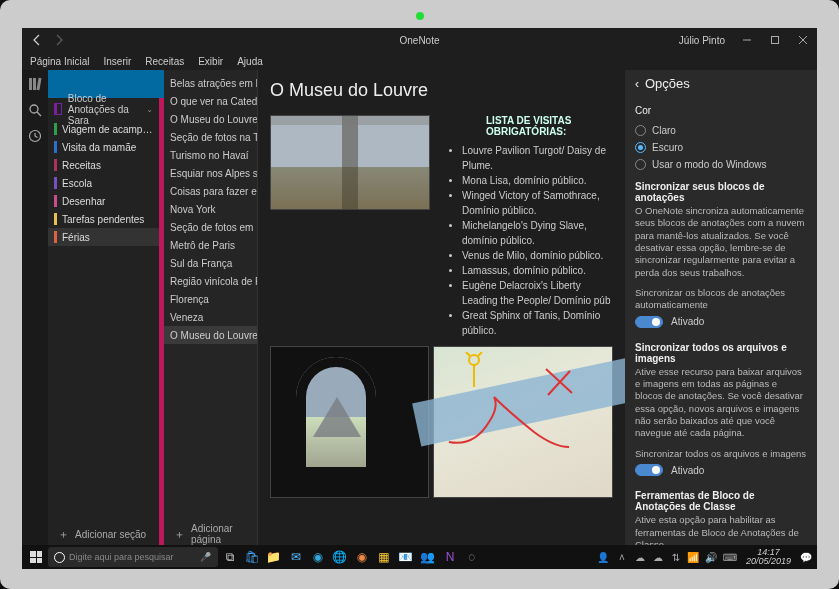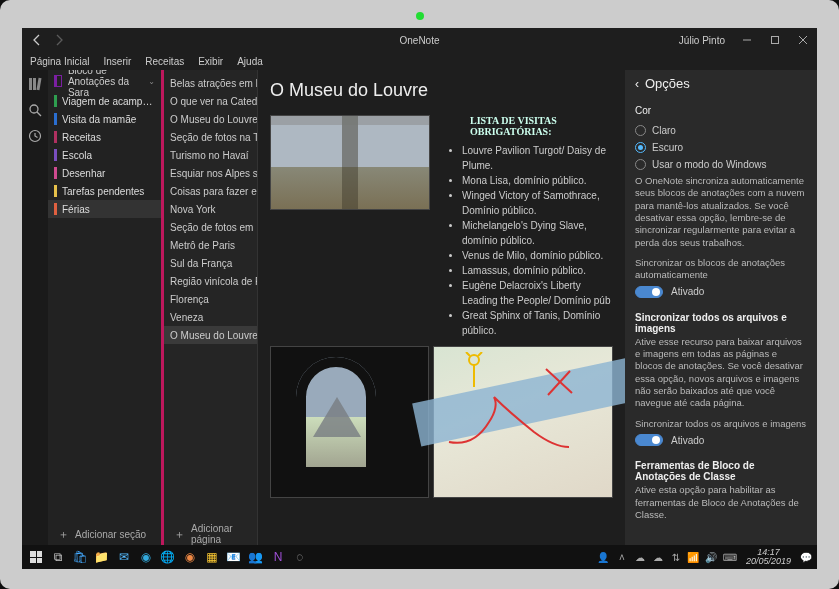--- a/index.html
+++ b/index.html
@@ -13,21 +13,21 @@
 .navarrow.disabled { opacity:.35; }
 .tb-title { position:absolute; left:50%; transform:translateX(-50%); font-size:10px; color:#ccc; }
 .tb-right { margin-left:auto; display:flex; align-items:center; }
 .username { font-size:10px; color:#ccc; margin-right:8px; }
 .winbtn { width:28px; height:24px; display:flex; align-items:center; justify-content:center; cursor:pointer; color:#aaa; }
 .ribbon { height:18px; display:flex; align-items:center; gap:14px; padding-left:8px; font-size:10px; color:#ccc; background:#1e1e1e; }
 .ribbon span { cursor:pointer; }
 .content { flex:1; display:flex; overflow:hidden; }
 .rail { width:26px; background:#1a1a1a; display:flex; flex-direction:column; align-items:center; padding-top:6px; gap:10px; }
 .railicon { width:16px; height:16px; display:flex; align-items:center; justify-content:center; color:#aaa; cursor:pointer; }
-.sections { width:116px; background:#222; border-right:3px solid #be185d; display:flex; flex-direction:column; }
+.sections { width:116px; background:#222; border-right:5px solid #be185d; display:flex; flex-direction:column;margin-top:28px; }
 .nbpicker { height:22px; display:flex; align-items:center; padding:0 6px; gap:6px; cursor:pointer; font-size:10px; color:#ccc; }
 .nbicon { width:12px; height:12px; background:linear-gradient(90deg,#7b1fa2 30%,#222 30%); border:1px solid #7b1fa2; }
 .chev { font-size:8px; color:#888; }
 .seclist { flex:1; overflow:auto; }
 .secitem { height:18px; display:flex; align-items:center; padding-left:6px; gap:5px; font-size:10px; cursor:pointer; white-space:nowrap; overflow:hidden; }
 .secitem.sel { background:#333; }
 .bar { width:3px; height:12px; }
 .addbtn { height:22px; display:flex; align-items:center; padding-left:10px; gap:6px; font-size:10px; color:#aaa; cursor:pointer; }
 .plusicon { font-size:11px; }
 .pages { width:94px; background:#252525; border-right:1px solid #333; display:flex; flex-direction:column; }
@@ -35,21 +35,21 @@
 .pageitem { height:18px; display:flex; align-items:center; padding-left:6px; font-size:10px; cursor:pointer; white-space:nowrap; overflow:hidden; color:#ccc; }
 .pageitem.sel { background:#3a3a3a; }
 .canvas { flex:1; background:#1e1e1e; padding:10px 12px; overflow:auto; color:#ddd; }
 .pagetitle { font-size:18px; font-weight:300; color:#eee; margin-bottom:14px; }
 .row1 { display:flex; gap:10px; margin-bottom:8px; }
 .img1 { width:160px; height:95px; background:linear-gradient(#aeb8c2 0%,#aeb8c2 55%,#887 55%,#7a7055 100%); position:relative; border:1px solid #444; }
 .img1::before { content:""; position:absolute; inset:0; background:
  linear-gradient(90deg, transparent 45%, rgba(60,55,40,.9) 45%, rgba(60,55,40,.9) 55%, transparent 55%),
  linear-gradient(#8a8a8a 0 10%, transparent 10%); opacity:.5; }
 .listcol { flex:1; font-size:10px; }
-.listhdr { font-weight:bold; margin-bottom:6px; color:#cfe; margin-left:30px;font-family:Liberation Serif, serif; }
+.listhdr { font-weight:bold; margin-bottom:6px; color:#cfe; margin-left:46px; }
 ul.visit { list-style:disc; padding-left:22px; }
 ul.visit li { line-height:1.5; color:#ccc; }
 .row2 { display:flex; gap:4px; }
 .img2,.img3 { height:152px; border:1px solid #444; }
 .img2 { width:160px; background:#111; position:relative; }
 .arch { position:absolute; left:25px; top:10px; width:80px; height:120px; background:linear-gradient(#9ab 0%,#9ab 50%,#cdb 50%,#998 100%); border-radius:40px 40px 0 0; box-shadow:inset 0 0 0 10px #111; }
 .pyr { position:absolute; left:42px; top:50px; width:0; height:0; border-left:24px solid transparent; border-right:24px solid transparent; border-bottom:40px solid rgba(120,125,130,.8); }
 .img3 { width:182px; background:linear-gradient(160deg,#d8e4d2 0%,#e8e8d8 40%,#e0d8c8 100%); position:relative; }
 .river { position:absolute; left:-20px; top:30px; width:250px; height:44px; background:rgba(140,180,210,.8); transform:rotate(-12deg); }
 .draw-red { position:absolute; stroke:#d33; stroke-width:2; fill:none; }
@@ -272,20 +272,21 @@
           </div>
  <div class="radio">
             <div class="rdot on"></div>
             <span>Escuro</span>
           </div>
  <div class="radio">
             <div class="rdot"></div>
             <span>Usar o modo do Windows</span>
           </div>
 
+ <div class="subhdr">Sincronizar seus blocos de anotações</div>
  <div class="desc">O OneNote sincroniza automaticamente seus blocos de anotações com a nuvem para mantê-los atualizados. Se você desativar essa opção, lembre-se de sincronizar regularmente para evitar a perda dos seus trabalhos.</div>
  <div class="desc" style="margin-top:8px">Sincronizar os blocos de anotações automaticamente</div>
  <div class="switchrow">
   <div class="switch on">
               <div class="knob"></div>
             </div>
   <span>Ativado</span>
  </div>
 
  <div class="subhdr">Sincronizar todos os arquivos e imagens</div>
@@ -307,20 +308,25 @@
 
 <div class="taskbar">
  <div class="startbtn">
           <div class="wingrid">
             <div></div>
             <div></div>
             <div></div>
             <div></div>
           </div>
         </div>
+ <div class="search">
+  <div class="cortana"></div>
+  <span>Digite aqui para pesquisar</span>
+  <span class="mic">🎤</span>
+ </div>
  <div class="tbi">⧉</div>
  <div class="tbi" style="color:#4af">🛍</div>
  <div class="tbi" style="color:#fc5">📁</div>
  <div class="tbi" style="color:#5bf">✉</div>
  <div class="tbi" style="color:#3ad">◉</div>
  <div class="tbi">🌐</div>
  <div class="tbi" style="color:#e84">◉</div>
  <div class="tbi" style="color:#fc3">▦</div>
  <div class="tbi" style="color:#3a8de8">📧</div>
  <div class="tbi" style="color:#6b5bd6">👥</div>

